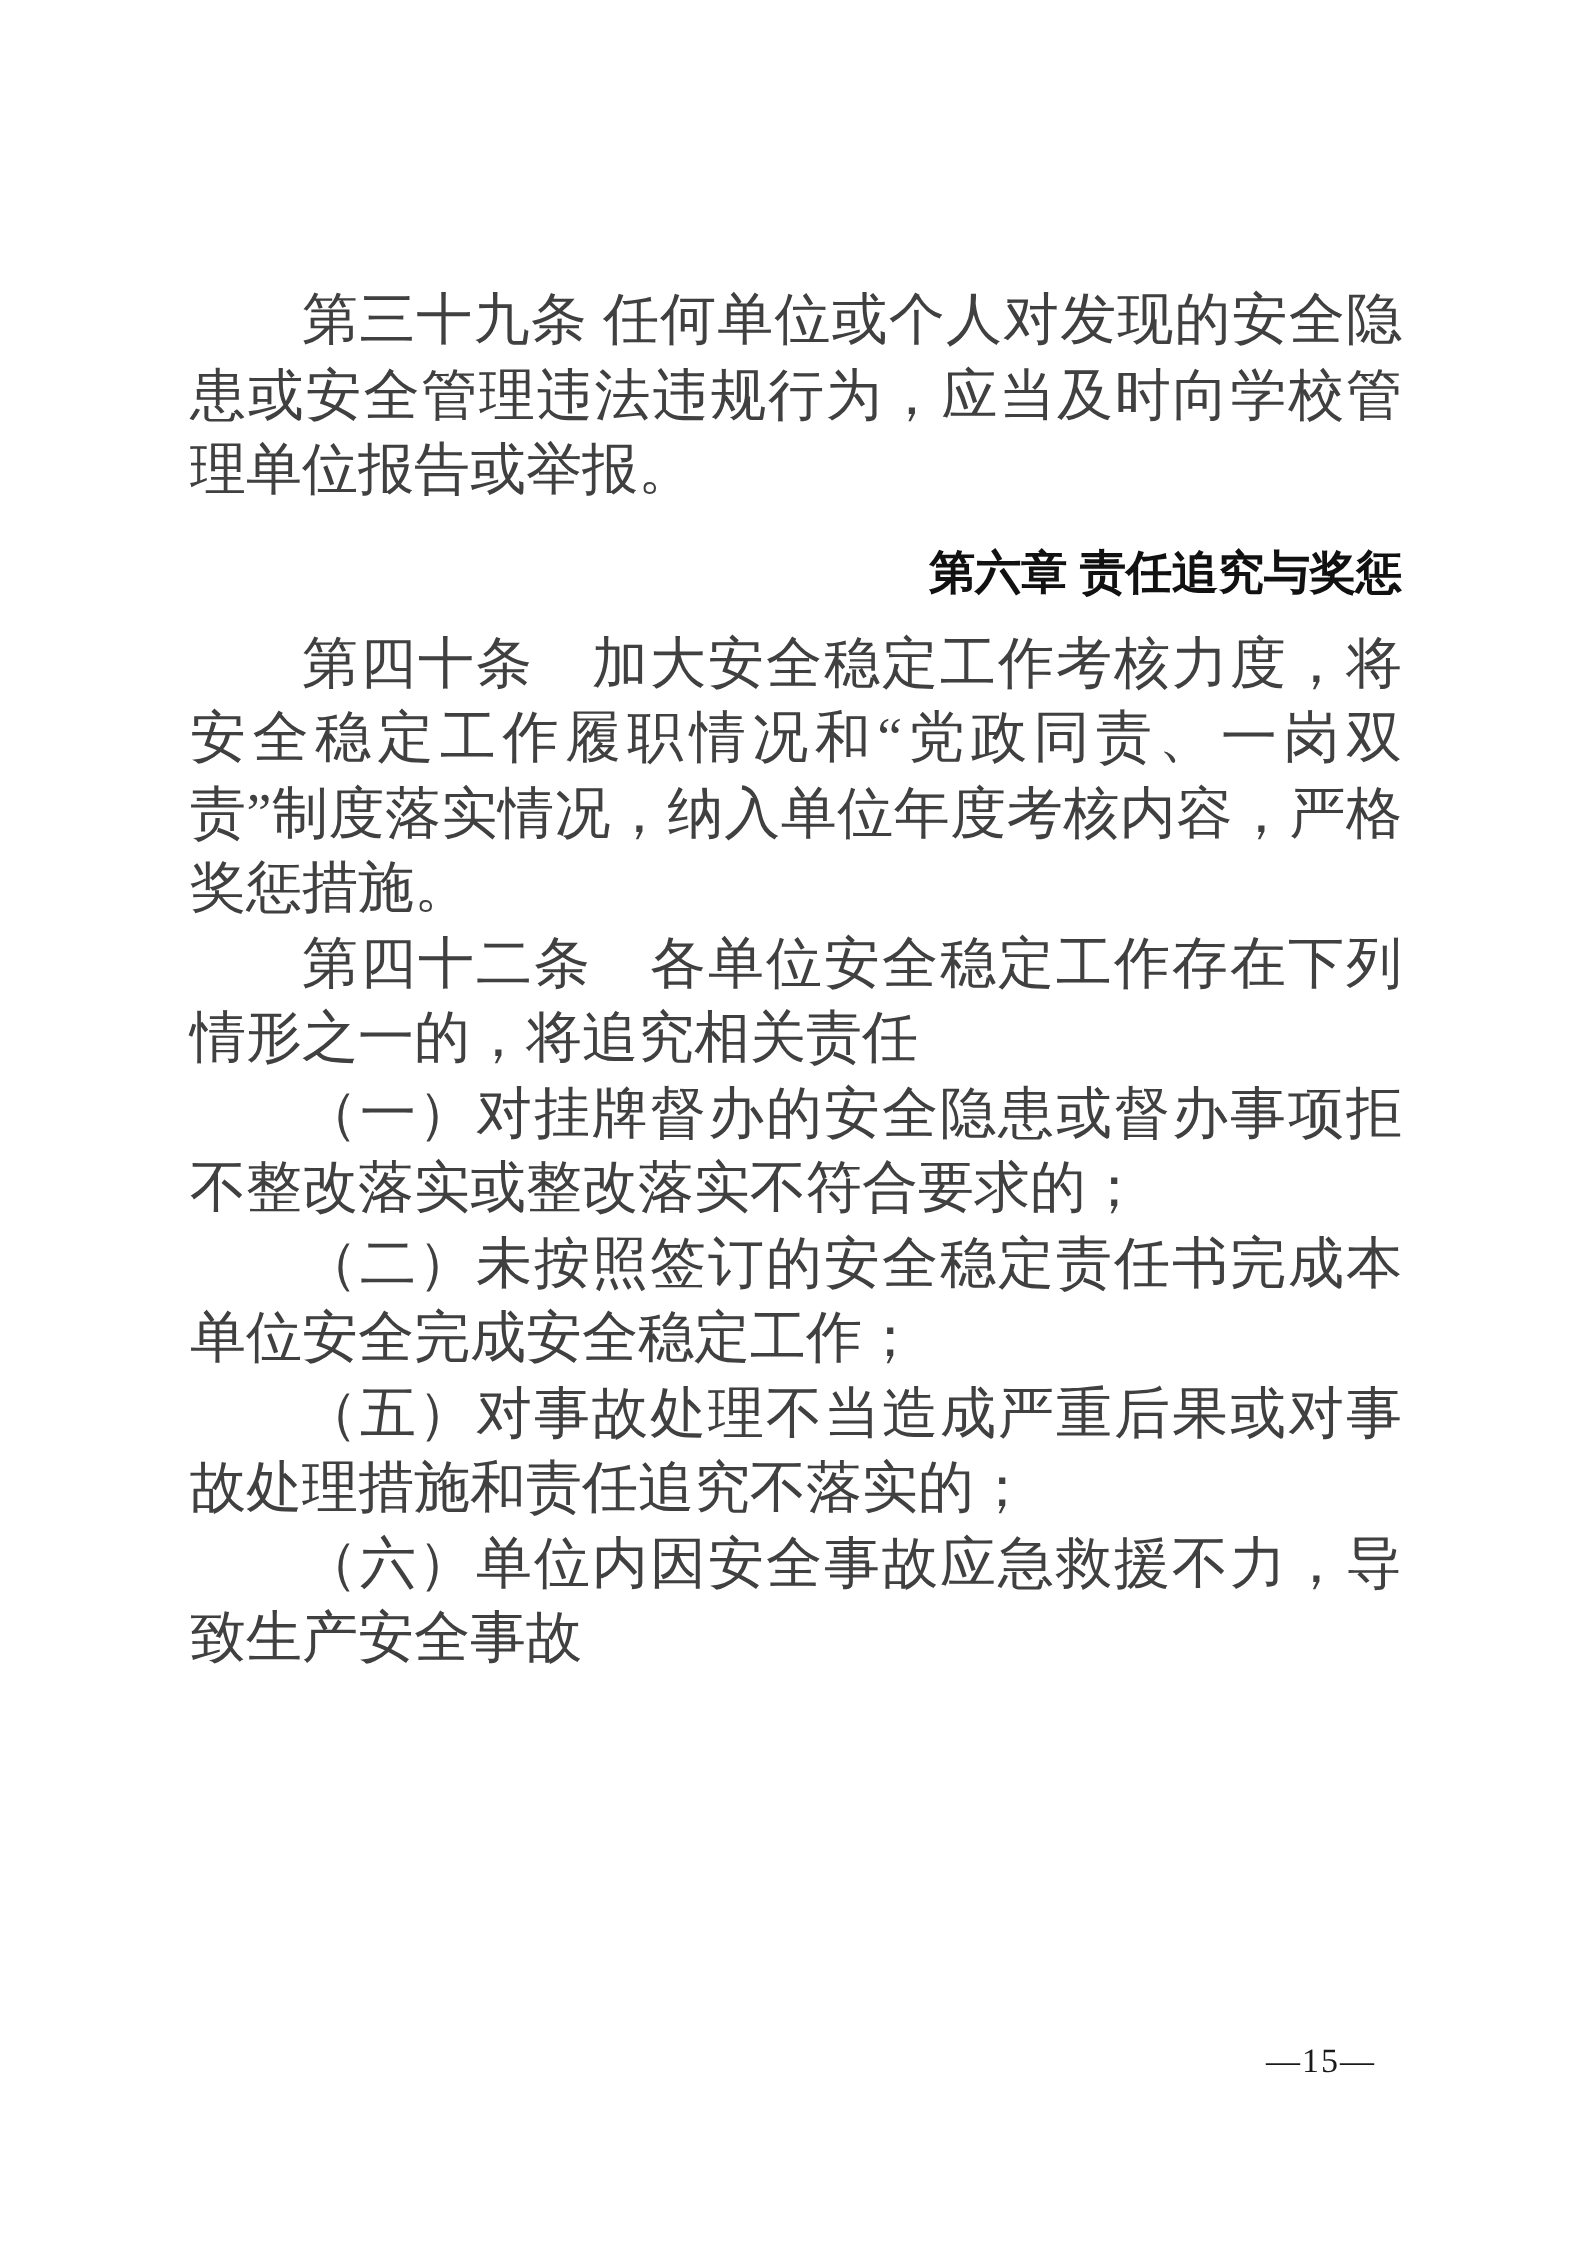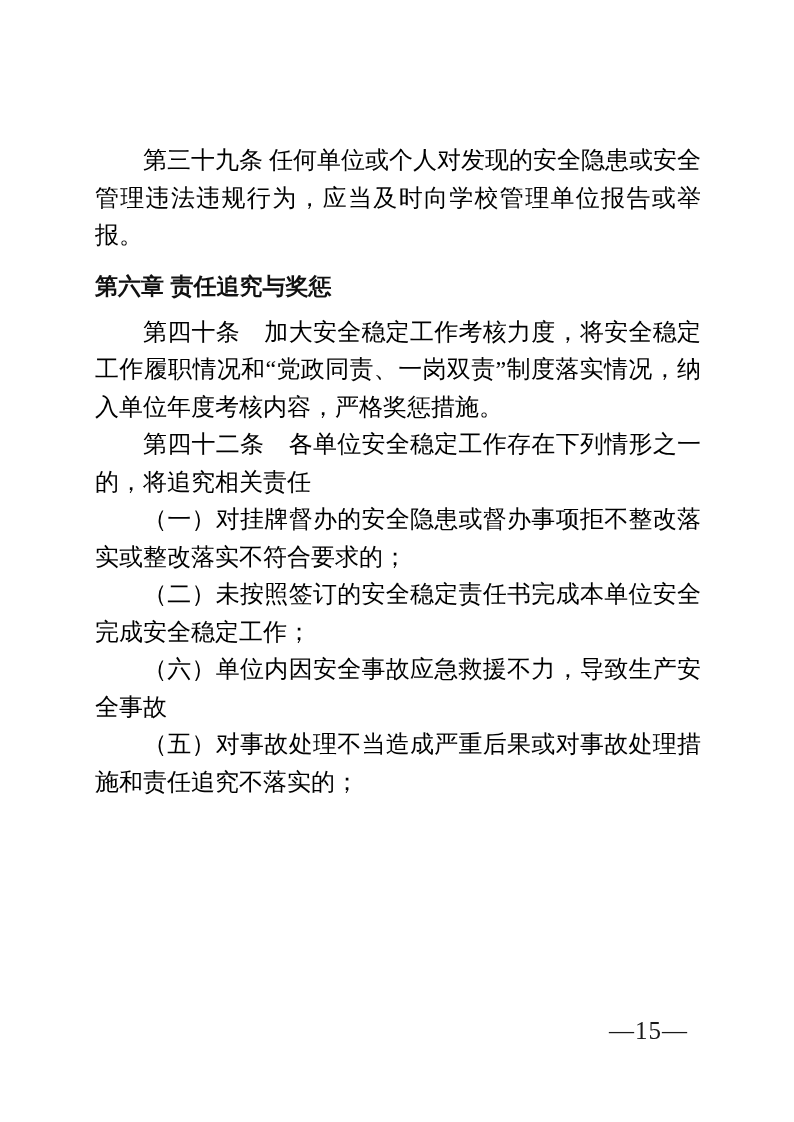--- a/index.html
+++ b/index.html
@@ -21,43 +21,43 @@
     overflow: hidden;
   }
   .content {
     position: absolute;
     top: 142px;
     left: 95px;
     width: 606px;
   }
   .para {
     margin: 0;
-    font-size: 24px;
+    font-size: 28px;
     line-height: 37.5px;
     text-align: justify;
     text-indent: 2em;
-    color: #000000;
+    color: #404040;
     font-family: "Liberation Serif", "DejaVu Serif", serif;
     word-break: break-all;
   }
   .chapter-heading {
     margin: 13px 0 9px 0;
     font-size: 23px;
     line-height: 37px;
     font-weight: bold;
-    text-align: left;
+    text-align: right;
     text-indent: 0;
     color: #111111;
     font-family: "Liberation Sans", "DejaVu Sans", sans-serif;
   }
   .page-number {
     position: absolute;
     top: 1020px;
     right: 106px;
-    font-size: 25px;
+    font-size: 17px;
     line-height: 22px;
     letter-spacing: 1px;
     color: #1a1a1a;
     font-family: "Liberation Serif", "DejaVu Serif", serif;
   }
 </style>
 </head>
 <body>
 
 <div class="page">
@@ -70,19 +70,19 @@
 
 
     <p class="para">第四十二条　各单位安全稳定工作存在下列情形之一的，将追究相关责任</p>
 
     <p class="para">（一）对挂牌督办的安全隐患或督办事项拒不整改落实或整改落实不符合要求的；</p>
 
     <p class="para">（二）未按照签订的安全稳定责任书完成本单位安全完成安全稳定工作；</p>
 
 
 
+    <p class="para">（五）对事故处理不当造成严重后果或对事故处理措施和责任追究不落实的；</p>
+
     <p class="para">（六）单位内因安全事故应急救援不力，导致生产安全事故</p>
-
-    <p class="para">（五）对事故处理不当造成严重后果或对事故处理措施和责任追究不落实的；</p>
   </main>
 
   <div class="page-number">—15—</div>
 </div>
 
 </body></html>

